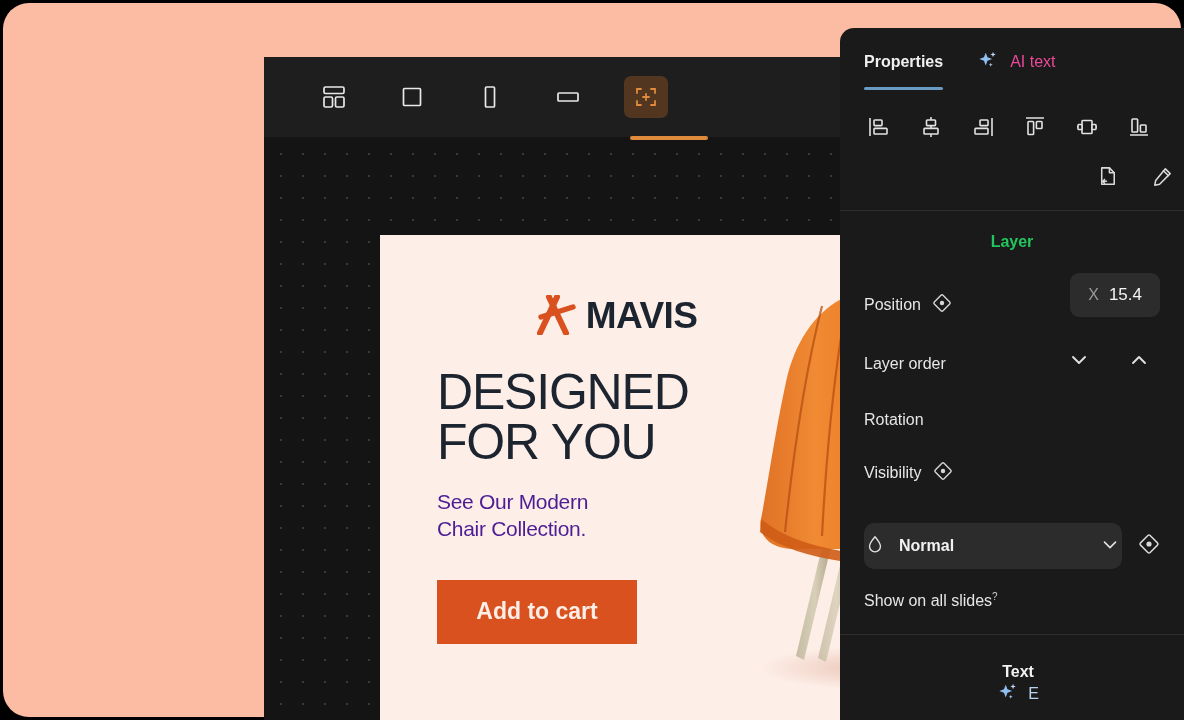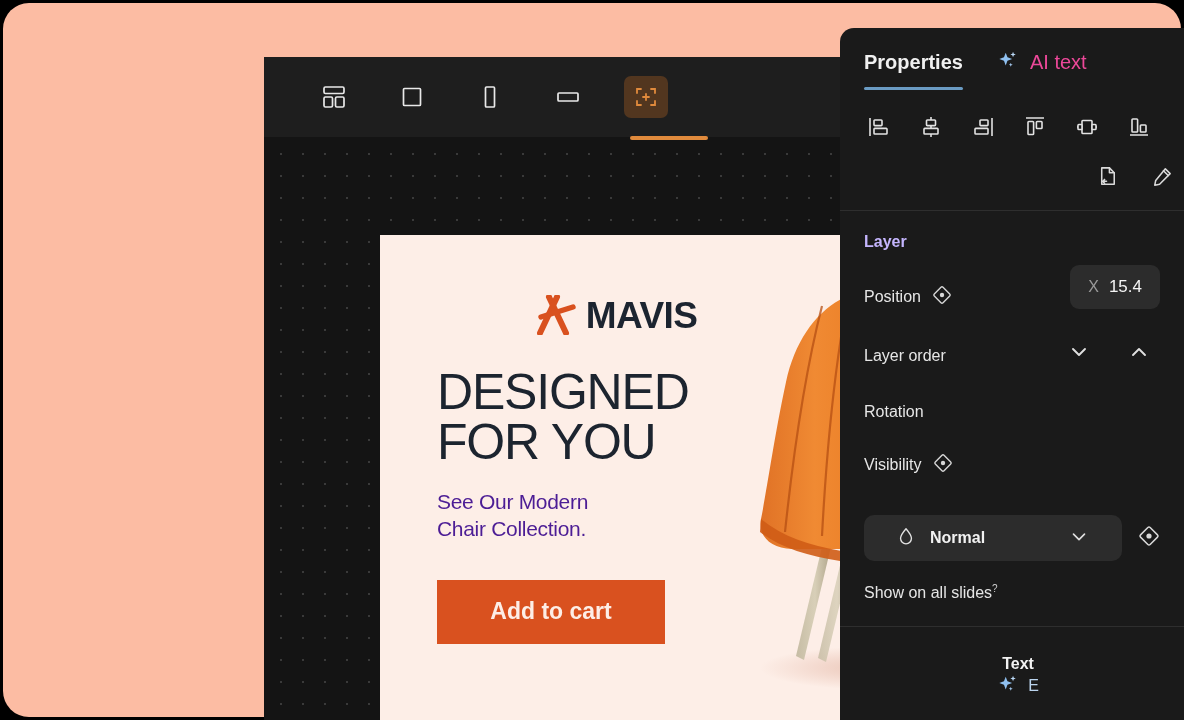--- a/index.html
+++ b/index.html
@@ -125,21 +125,21 @@
     line-height: 1.28;
     color: #4c1d95;
     letter-spacing: -0.3px;
     margin-bottom: 37px;
     white-space: pre-line;
   }
   .cta {
     display: inline-flex;
     align-items: center;
     justify-content: center;
-    width: 228px; height: 64px;
+    width: 200px; height: 64px;
     background: #D9511F;
     color: #FDEEE7;
     font-size: 23px;
     font-weight: 600;
     border: none;
     cursor: pointer;
     font-family: "Liberation Sans", sans-serif;
   }
 
   
@@ -170,21 +170,21 @@
   }
   .tab {
     display: flex;
     align-items: center;
     gap: 11px;
     height: 68px;
     cursor: pointer;
     position: relative;
   }
   .tab-label {
-    font-size: 20px;
+    font-size: 16px;
     font-weight: 700;
     color: #F0F0F0;
   }
   .tab.secondary .tab-label { font-weight: 400; color: #ec4899; }
   .tab.active::after {
     content: "";
     position: absolute;
     left: 0; bottom: 6px;
     width: 100%;
     height: 3px;
@@ -221,22 +221,23 @@
   .divider {
     height: 1px;
     background: #2E2E2E;
     width: 100%;
   }
 
   .section { padding: 22px 24px 10px 24px; }
   .section-title {
     font-size: 16px;
     font-weight: 700;
-    color: #c4b5fd;
-    margin-bottom: 12px;
+    color: #22c55e;
+    margin-bottom: 20px;
+    text-align: center;
   }
   .prop-row {
     display: flex;
     align-items: flex-end;
     min-height: 46px;
     margin-bottom: 10px;
   }
   .prop-label {
     font-size: 16px;
     color: #E6E6E6;
@@ -267,21 +268,21 @@
     padding: 18px 24px 0 24px;
   }
   .blend-select {
     flex: 1;
     display: flex;
     align-items: center;
     gap: 14px;
     height: 46px;
     background: #2C2C2C;
     border-radius: 10px;
-    padding: 0 32px;
+    padding: 0 1px;
     cursor: pointer;
   }
   .blend-name { font-size: 16px; font-weight: 600; color: #F2F2F2; flex: 1; }
   .show-slides {
     padding: 22px 24px 24px 24px;
     font-size: 16px;
     color: #E6E6E6;
   }
   .show-slides sup { font-size: 10px; vertical-align: super; color: #CFCFCF; }
 

